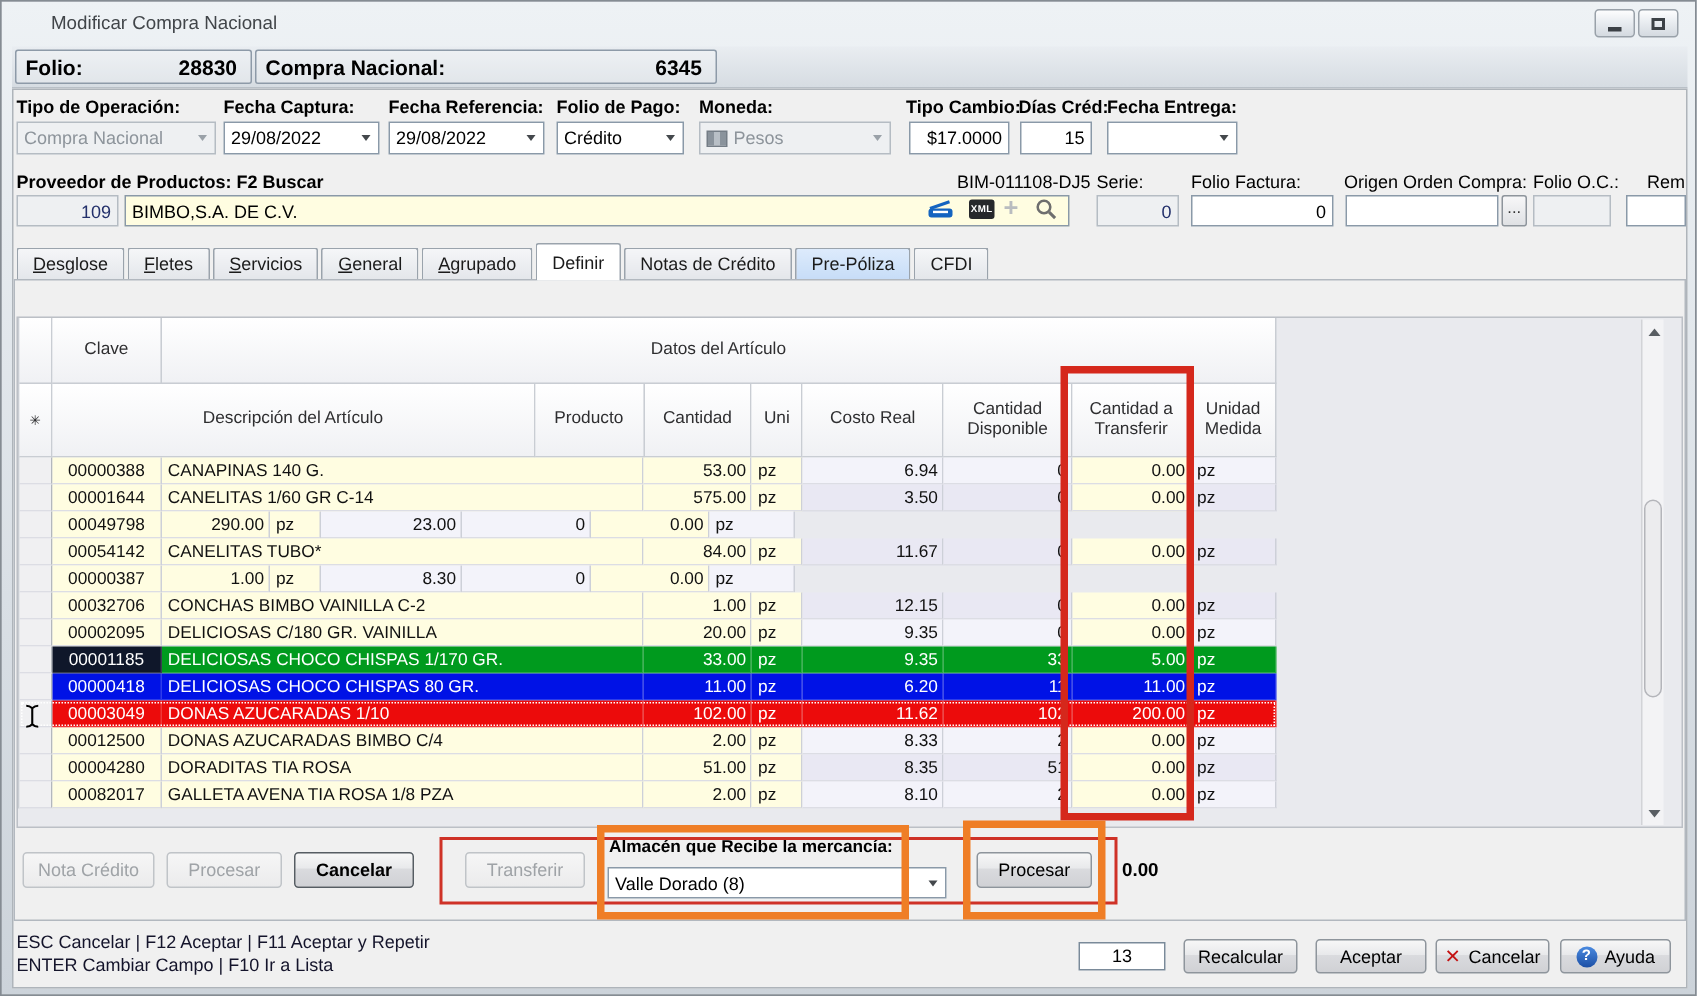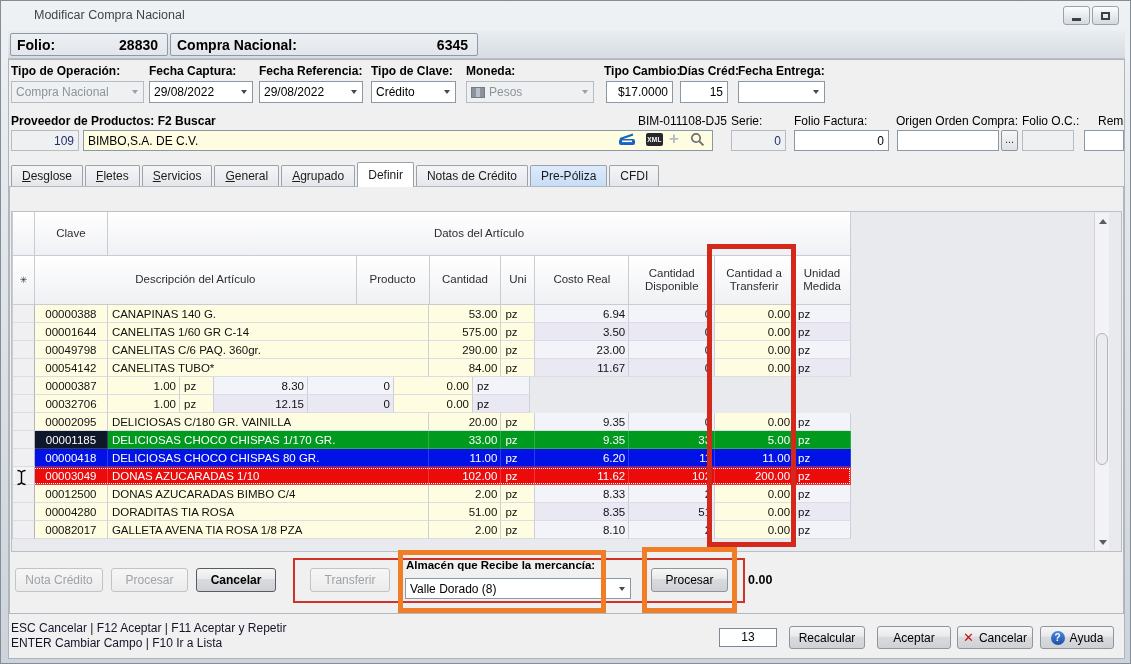--- a/index.html
+++ b/index.html
@@ -145,21 +145,21 @@
       <span class="lbl">Compra Nacional:</span>
       <span class="val">6345</span>
     </div>
   </div>
 
   <div class="client-bg"></div>
 
   <div class="flabel" style="left:10px">Tipo de Operación:</div>
   <div class="flabel" style="left:148px">Fecha Captura:</div>
   <div class="flabel" style="left:258px">Fecha Referencia:</div>
-  <div class="flabel" style="left:370px">Tipo de Clave:</div>
+  <div class="flabel" style="left:370px">Folio de Pago:</div>
   <div class="flabel" style="left:465px">Moneda:</div>
   <div class="flabel" style="left:603px">Tipo Cambio:</div>
   <div class="flabel" style="left:678px">Días Créd:</div>
   <div class="flabel" style="left:737px">Fecha Entrega:</div>
 
   <div class="combo disabled-ctl" style="left:10px; top:80px; width:133px;">
     <span class="ct">Compra Nacional</span>
     <span class="ab">
         <span class="arr"></span>
       </span>
@@ -303,21 +303,20 @@
             <div class="cell c3 num bg-y">575.00</div>
             <div class="cell c4 txt bg-y">pz</div>
             <div class="cell c5 num bg-a1">3.50</div>
             <div class="cell c6 num bg-a1">0</div>
             <div class="cell c7 num bg-y">0.00</div>
             <div class="cell c8 txt bg-a1">pz</div>
           </div>
           <div class="trow drow">
             <div class="cell c0 rowhdr"></div>
             <div class="cell c1 ctr bg-y">00049798</div>
-            <div class="cell c2 txt bg-y">CANELITAS C/6 PAQ. 360gr.</div>
             <div class="cell c3 num bg-y">290.00</div>
             <div class="cell c4 txt bg-y">pz</div>
             <div class="cell c5 num bg-a0">23.00</div>
             <div class="cell c6 num bg-a0">0</div>
             <div class="cell c7 num bg-y">0.00</div>
             <div class="cell c8 txt bg-a0">pz</div>
           </div>
           <div class="trow drow">
             <div class="cell c0 rowhdr"></div>
             <div class="cell c1 ctr bg-y">00054142</div>
@@ -335,20 +334,21 @@
             <div class="cell c3 num bg-y">1.00</div>
             <div class="cell c4 txt bg-y">pz</div>
             <div class="cell c5 num bg-a0">8.30</div>
             <div class="cell c6 num bg-a0">0</div>
             <div class="cell c7 num bg-y">0.00</div>
             <div class="cell c8 txt bg-a0">pz</div>
           </div>
           <div class="trow drow">
             <div class="cell c0 rowhdr"></div>
             <div class="cell c1 ctr bg-y">00032706</div>
+            <div class="cell c2 txt bg-y">CONCHAS BIMBO VAINILLA C-2</div>
             <div class="cell c3 num bg-y">1.00</div>
             <div class="cell c4 txt bg-y">pz</div>
             <div class="cell c5 num bg-a1">12.15</div>
             <div class="cell c6 num bg-a1">0</div>
             <div class="cell c7 num bg-y">0.00</div>
             <div class="cell c8 txt bg-a1">pz</div>
           </div>
           <div class="trow drow">
             <div class="cell c0 rowhdr"></div>
             <div class="cell c1 ctr bg-y">00002095</div>

